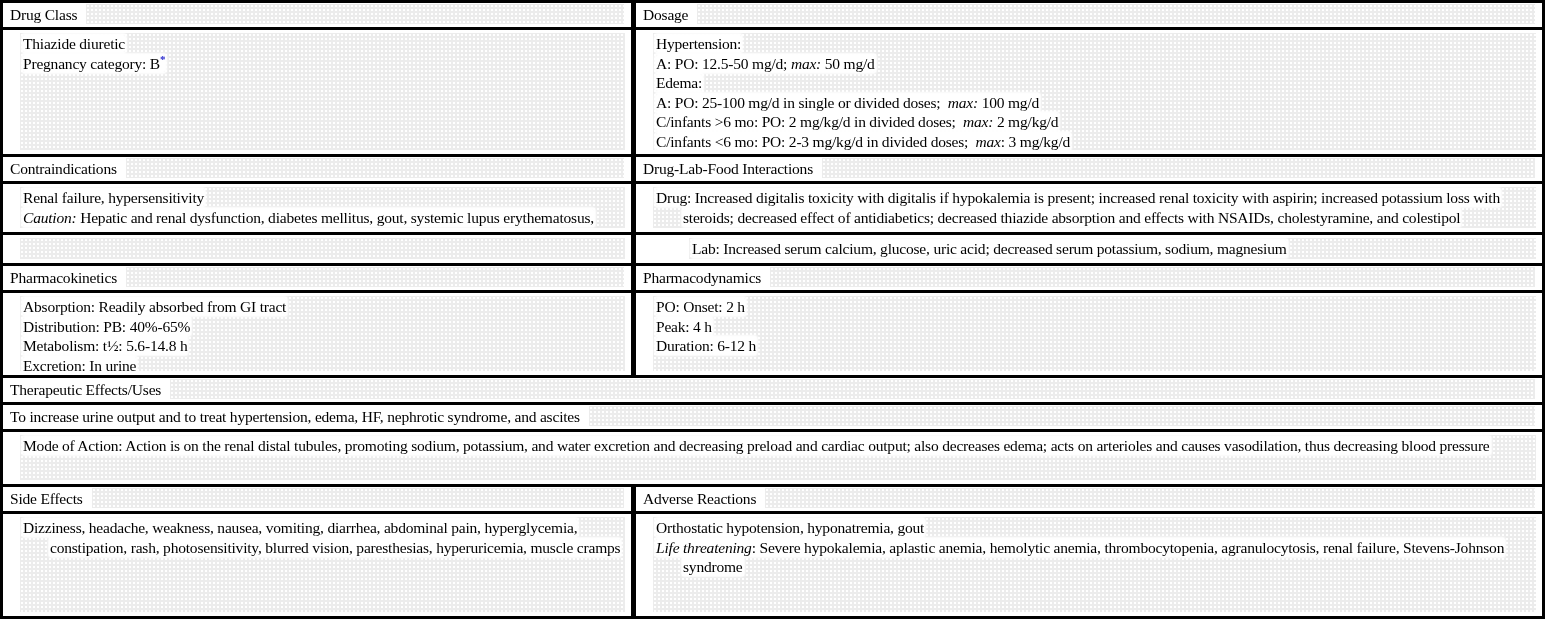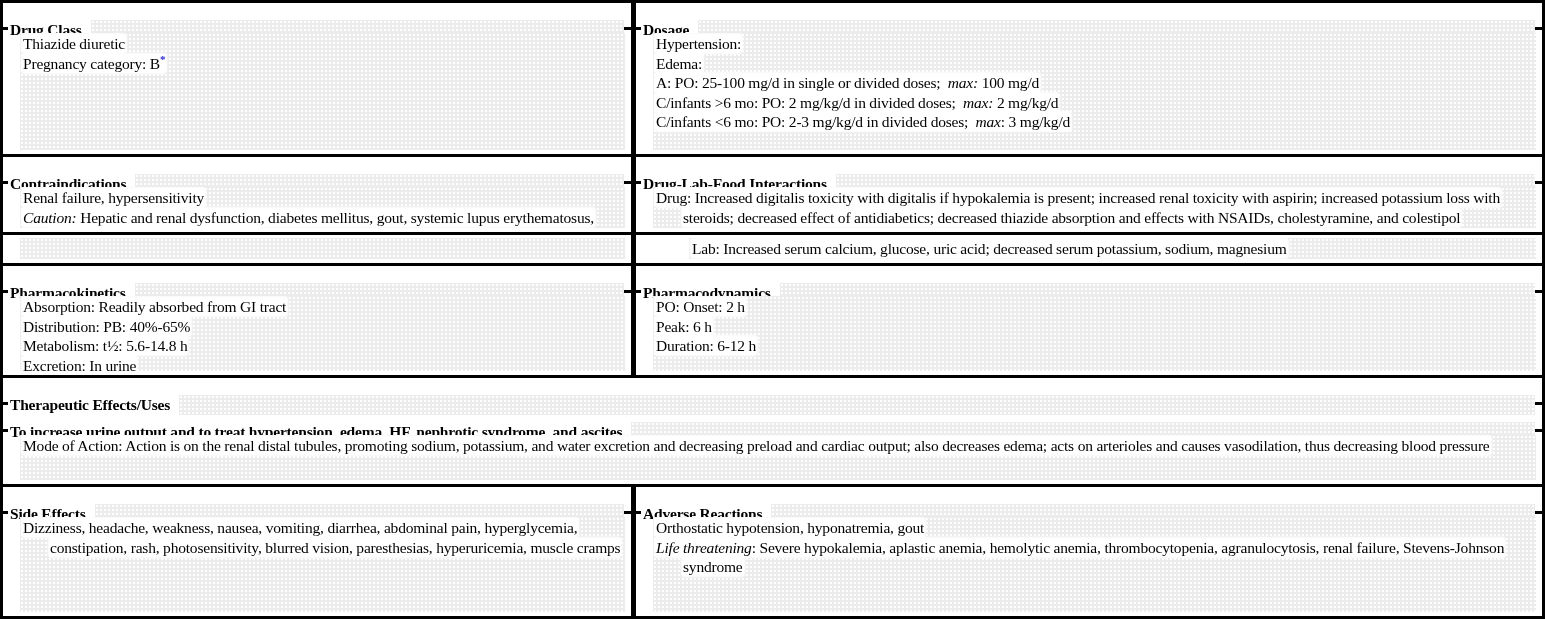--- a/index.html
+++ b/index.html
@@ -16,21 +16,21 @@
   .h85{height:85px;} .h49{height:55px;}
   .cl{width:633px;box-sizing:border-box;border-right:5px solid #000;display:flex;}
   .cr{flex:1;display:flex;}
   .cfull{width:100%;display:flex;border-radius:9px;}
   .shade{
     background-color:#ececec;
     background-image:radial-gradient(#ffffff 0.9px, rgba(255,255,255,0) 1px);
     background-size:4px 4px;
   }
   
-  .hdr{align-items:flex-start;padding:17px 7px 3px 5px;font-weight:bold;}
+  .hdr{align-items:flex-end;padding:17px 7px 3px 5px;}
   .htxt{white-space:nowrap;padding:0 9px 0 2px;background:#fff;}
   .hbar{flex:1;height:20px;}
   
   .body{padding:3px 6px 4px 17px;}
   .pad{flex:1;padding:1px 4px 1px 3px;overflow:hidden;}
   .bg{
     background:#fff;border-radius:2px;
     box-shadow:0 0 2px 2px #fff;
     -webkit-box-decoration-break:clone;box-decoration-break:clone;
   }
@@ -58,20 +58,21 @@
   <div class="r h127">
     <div class="cl body">
       <div class="pad shade">
         <div class="ln"><span class="bg">Thiazide diuretic</span></div>
         <div class="ln"><span class="bg"><span>Pregnancy category: B</span><sup class="ast" style="color: rgb(37, 37, 204);">*</sup></span></div>
       </div>
     </div>
     <div class="cr body">
       <div class="pad shade">
         <div class="ln"><span class="bg">Hypertension:</span></div>
+        <div class="ln"><span class="bg"><span>A: PO: 12.5-50 mg/d; </span><i>max:</i><span> 50 mg/d</span></span></div>
         <div class="ln"><span class="bg">Edema:</span></div>
         <div class="ln"><span class="bg"><span>A: PO: 25-100 mg/d in single or divided doses; &nbsp;</span><i>max:</i><span> 100 mg/d</span></span></div>
         <div class="ln"><span class="bg"><span>C/infants &gt;6 mo: PO: 2 mg/kg/d in divided doses; &nbsp;</span><i>max:</i><span> 2 mg/kg/d</span></span></div>
         <div class="ln"><span class="bg"><span>C/infants &lt;6 mo: PO: 2-3 mg/kg/d in divided doses; &nbsp;</span><i>max</i><span>: 3 mg/kg/d</span></span></div>
       </div>
     </div>
   </div>
 
   <div class="r h27">
     <div class="cl hdr">
@@ -125,21 +126,21 @@
       <div class="pad shade">
         <div class="ln"><span class="bg">Absorption: Readily absorbed from GI tract</span></div>
         <div class="ln"><span class="bg">Distribution: PB: 40%-65%</span></div>
         <div class="ln"><span class="bg">Metabolism: t½: 5.6-14.8 h</span></div>
         <div class="ln"><span class="bg">Excretion: In urine</span></div>
       </div>
     </div>
     <div class="cr body">
       <div class="pad shade">
         <div class="ln"><span class="bg">PO: Onset: 2 h</span></div>
-        <div class="ln"><span class="bg">Peak: 6 h</span></div>
+        <div class="ln"><span class="bg">Peak: 4 h</span></div>
         <div class="ln"><span class="bg">Duration: 6-12 h</span></div>
       </div>
     </div>
   </div>
 
   <div class="r h27">
     <div class="cfull hdr">
       <span class="htxt">Therapeutic Effects/Uses</span>
       <span class="hbar shade"></span>
     </div>

